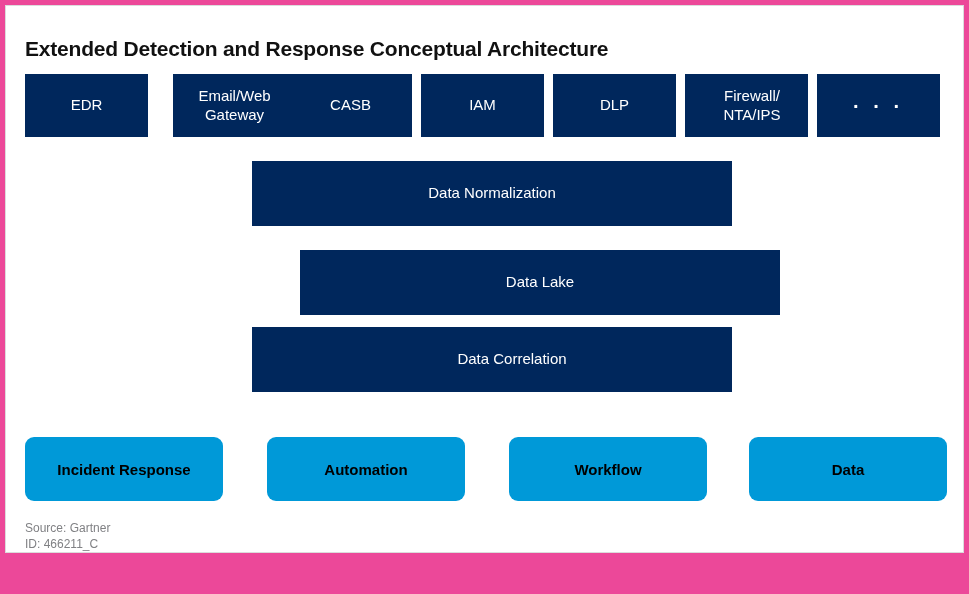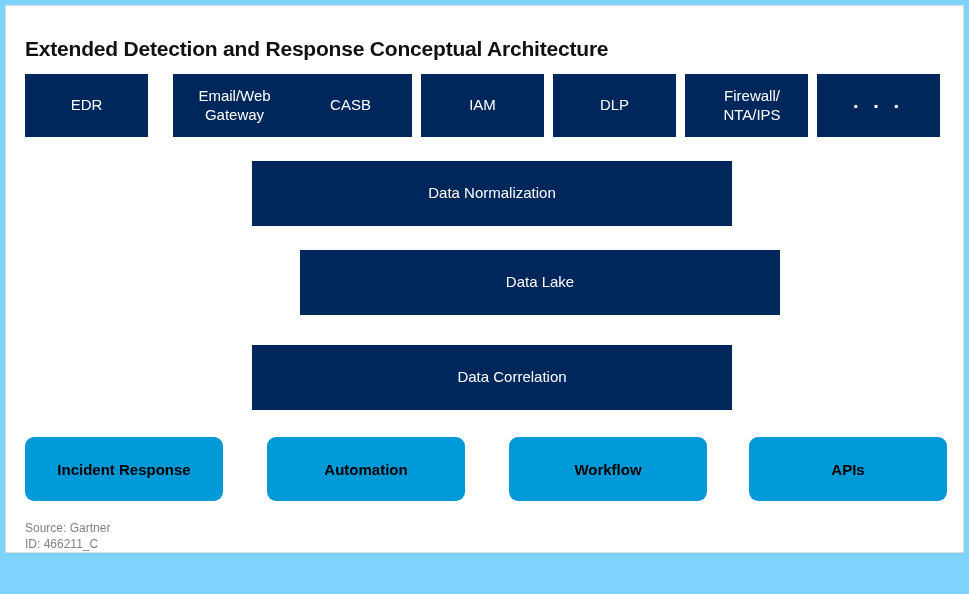--- a/index.html
+++ b/index.html
@@ -12,21 +12,21 @@
     height: 594px;
     font-family: "Liberation Sans", sans-serif;
     -webkit-font-smoothing: antialiased;
     overflow: hidden;
   }
 
   #slide {
     position: relative;
     width: 969px;
     height: 594px;
-    background: #7dd3fc;
+    background: #ec4899;
     box-sizing: border-box;
   }
 
   
   .canvas {
     position: absolute;
     left: 5px;
     top: 5px;
     width: 959px;
     height: 548px;
@@ -158,37 +158,37 @@
         </div>
     </div>
 
     <div class="row-stack">
       <div class="box box-navy" style="top:155px;">
           <span>Data Normalization</span>
         </div>
       <div class="box box-navy" style="top:244px;margin-left:48px;">
           <span>Data Lake</span>
         </div>
-      <div class="box box-navy" style="top:339px;padding-left:40px;">
+      <div class="box box-navy" style="top:321px;padding-left:40px;">
           <span>Data Correlation</span>
         </div>
     </div>
 
     <div class="row-actions">
       <div class="box box-cyan" style="left:19px;  width:198px;">
           <span>Incident Response</span>
         </div>
       <div class="box box-cyan" style="left:261px; width:198px;">
           <span>Automation</span>
         </div>
       <div class="box box-cyan" style="left:503px; width:198px;">
           <span>Workflow</span>
         </div>
       <div class="box box-cyan" style="left:743px; width:198px;">
-          <span>APIs</span>
+          <span>Data</span>
         </div>
     </div>
 
     <div class="source-note">
       <div>Source: Gartner</div>
       <div>ID: 466211_C</div>
     </div>
 
   </div>
 

